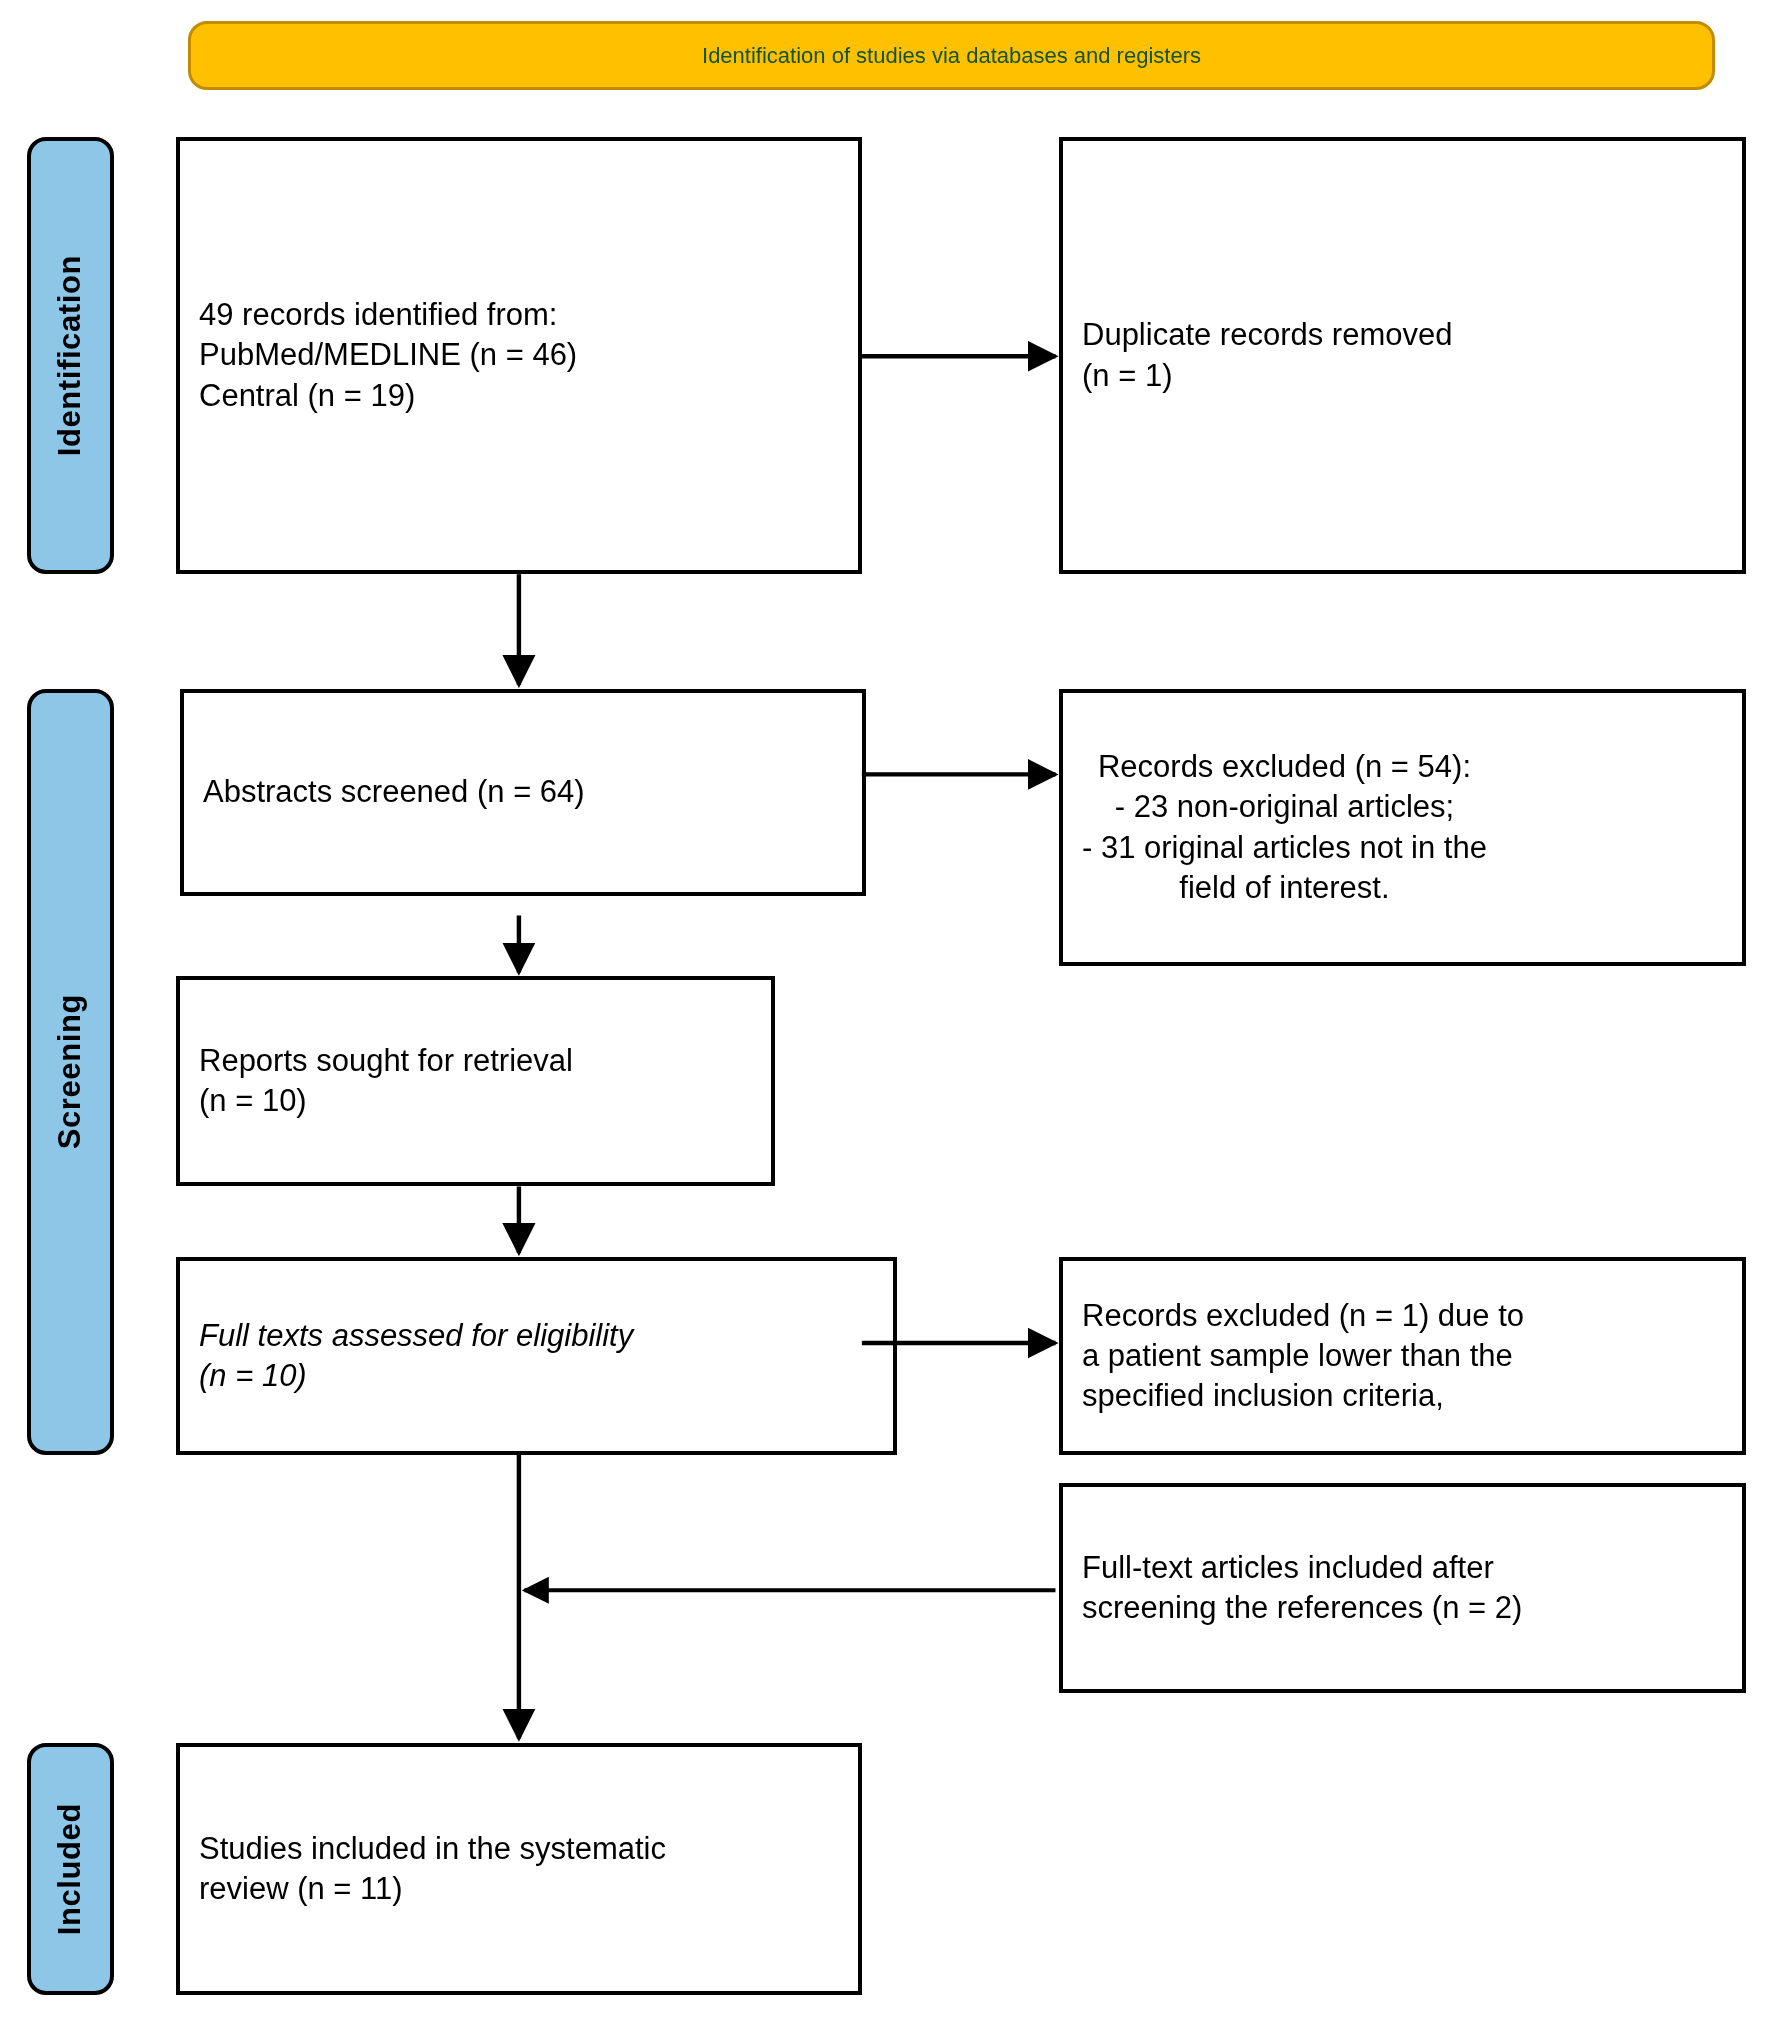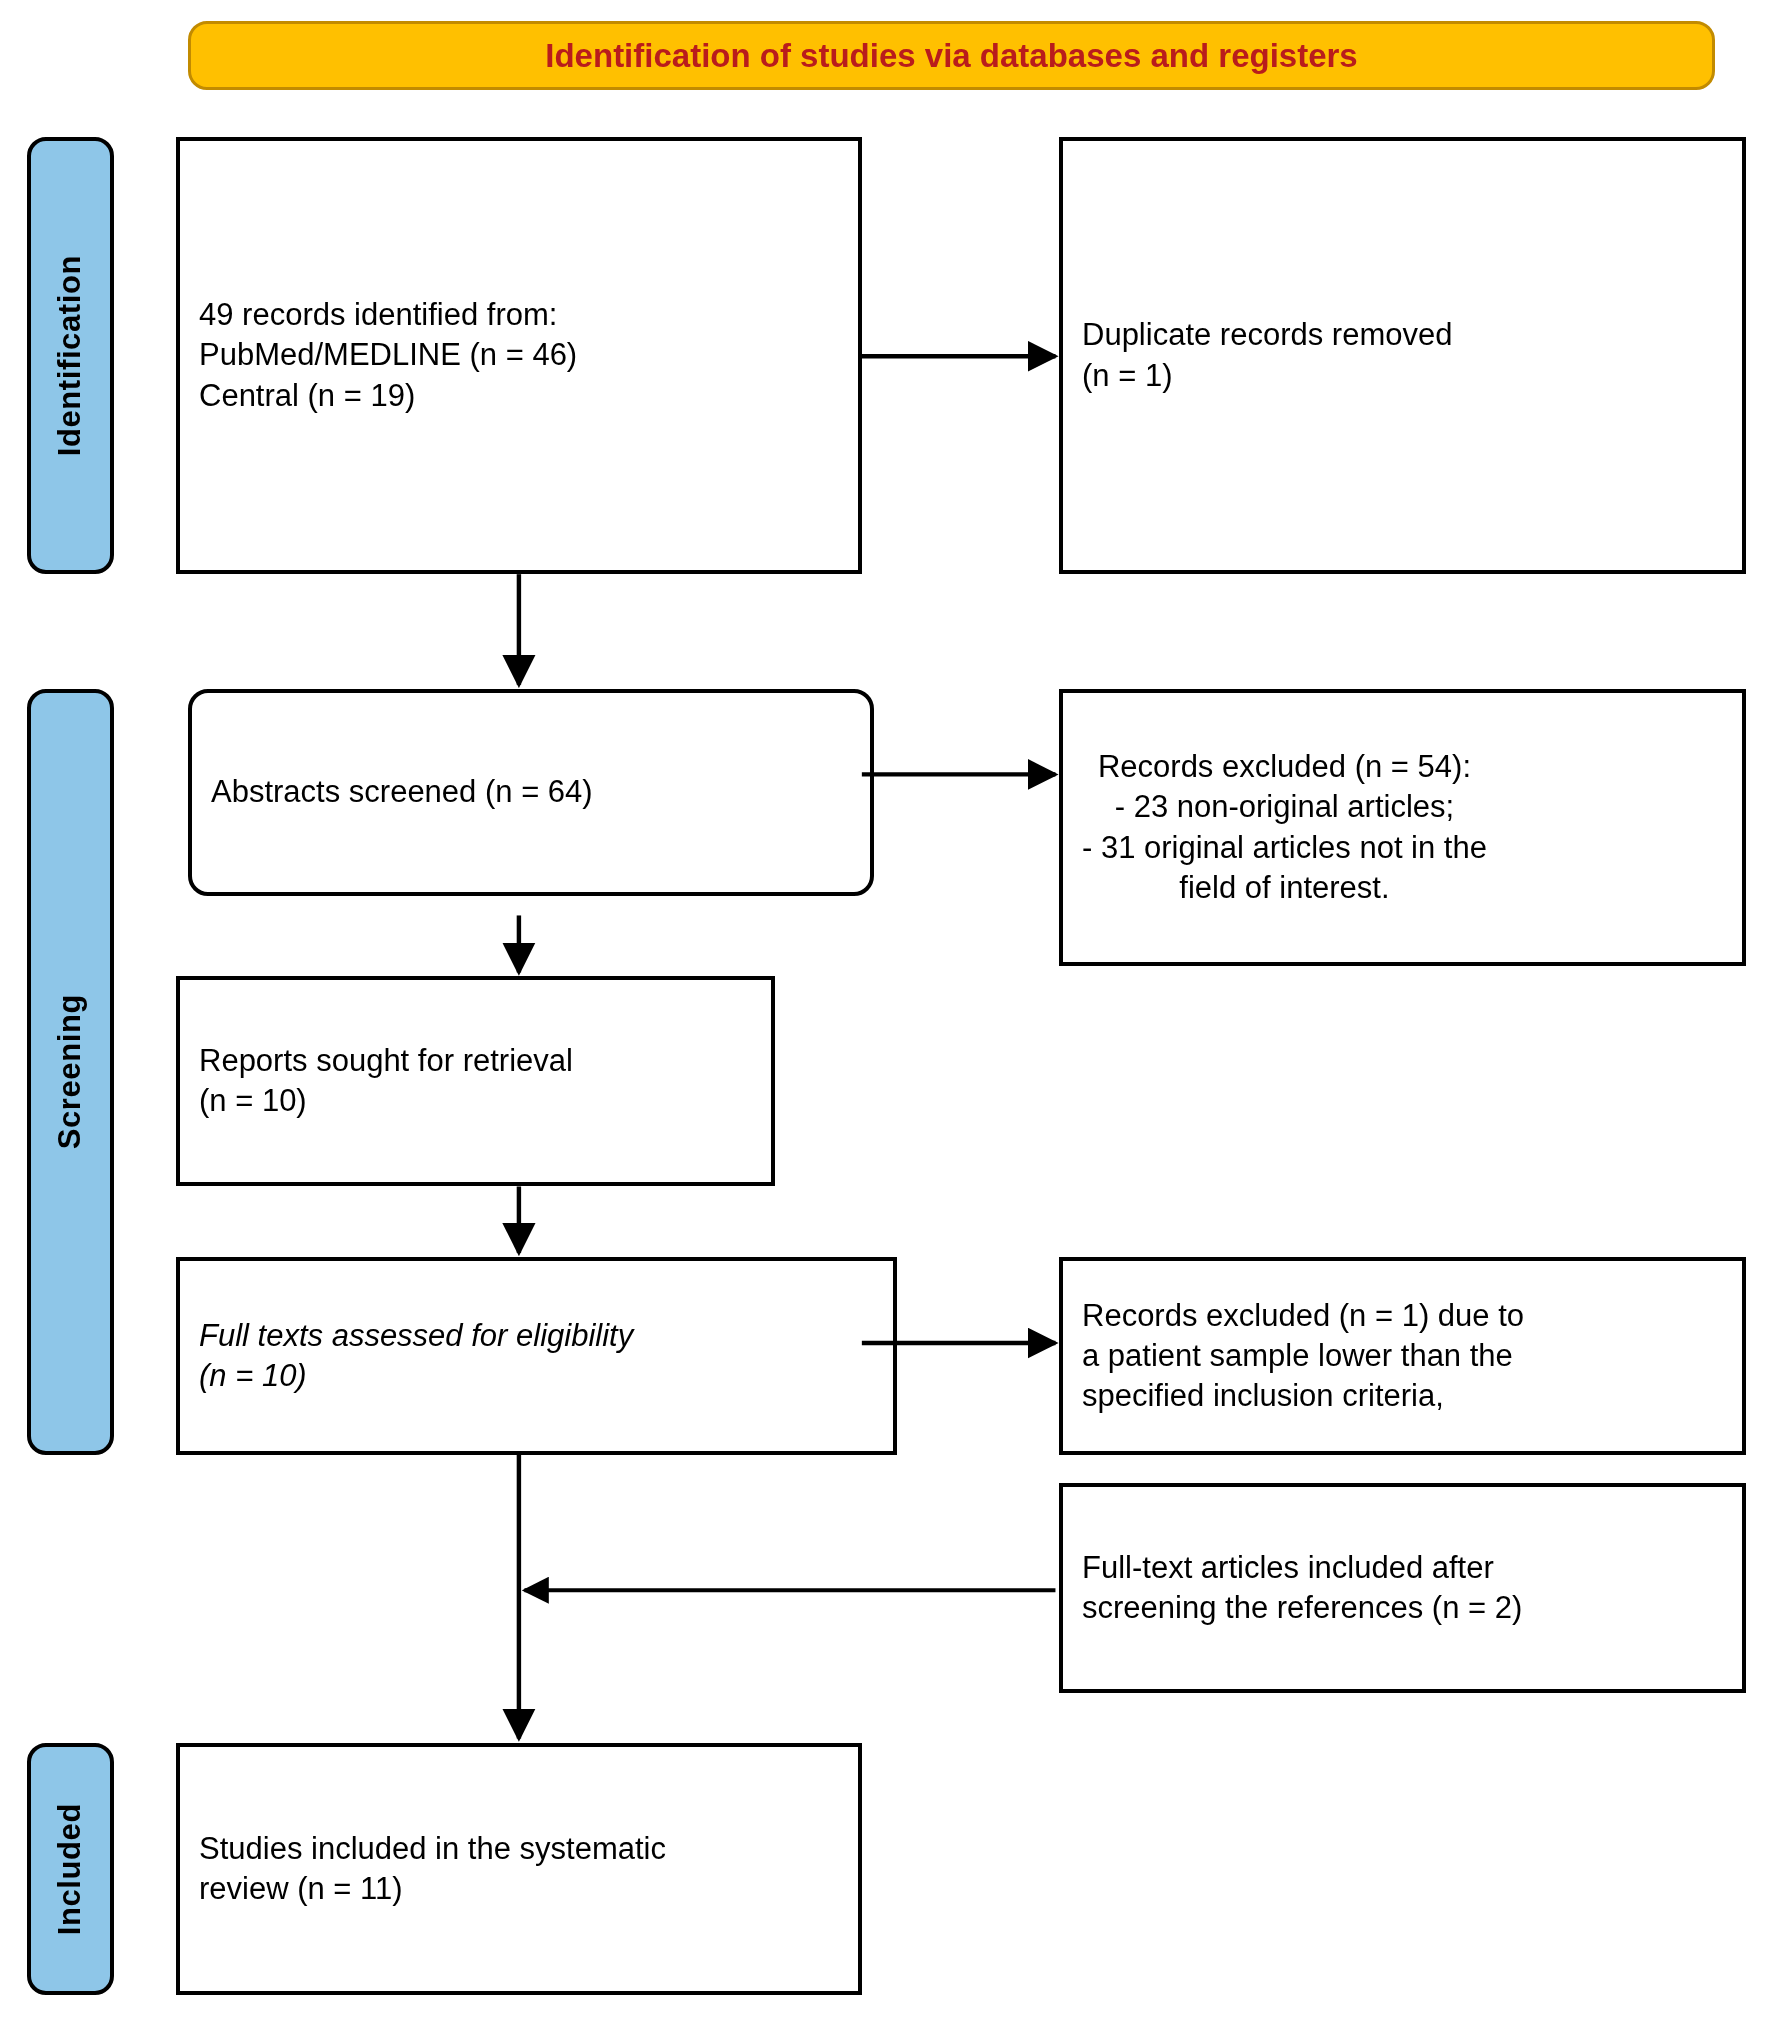--- a/index.html
+++ b/index.html
@@ -27,23 +27,23 @@
     height: 69px;
     background: #FFC000;
     border: 3.9px solid #C28B00;
     border-radius: 19px;
     box-sizing: border-box;
     display: flex;
     align-items: center;
     justify-content: center;
   }
   .header-banner .label {
-    font-size: 33px;
-    font-weight: bold;
-    color: #b91c1c;
+    font-size: 22px;
+    font-weight: normal;
+    color: #14532d;
     letter-spacing: 0px;
     white-space: nowrap;
   }
 
   
   .stage-tab {
     position: absolute;
     background: #8EC6E8;
     border: 4.4px solid #000000;
     border-radius: 19px;
@@ -79,21 +79,21 @@
   .flow-box .box-text {
     padding: 0 19px;
     font-size: 31px;
     line-height: 1.30;
     color: #000000;
     white-space: pre-line;
   }
 
   
   #box-identified   { left: 176px;  top: 137px;  width: 686px; height: 437px; }
-  #box-screened     { left: 188px;  top: 689px; width: 686px; height: 207px; border-radius: 20px; }
+  #box-screened     { left: 180px;  top: 689px; width: 686px; height: 207px; }
   #box-sought       { left: 176px;  top: 976px; width: 599px; height: 210px; }
   #box-fulltext     { left: 176px;  top: 1257px; width: 721px; height: 198px; font-style: italic; }
   #box-included     { left: 176px;  top: 1743px; width: 686px; height: 252px; }
 
   
   #box-duplicates   { left: 1059px; top: 137px;  width: 687px; height: 437px; }
   #box-excluded-54  { left: 1059px; top: 689px; width: 687px; height: 277px; text-align: center; }
   #box-excluded-1   { left: 1059px; top: 1257px; width: 687px; height: 198px; }
   #box-refs-added   { left: 1059px; top: 1483px; width: 687px; height: 210px; }
 

